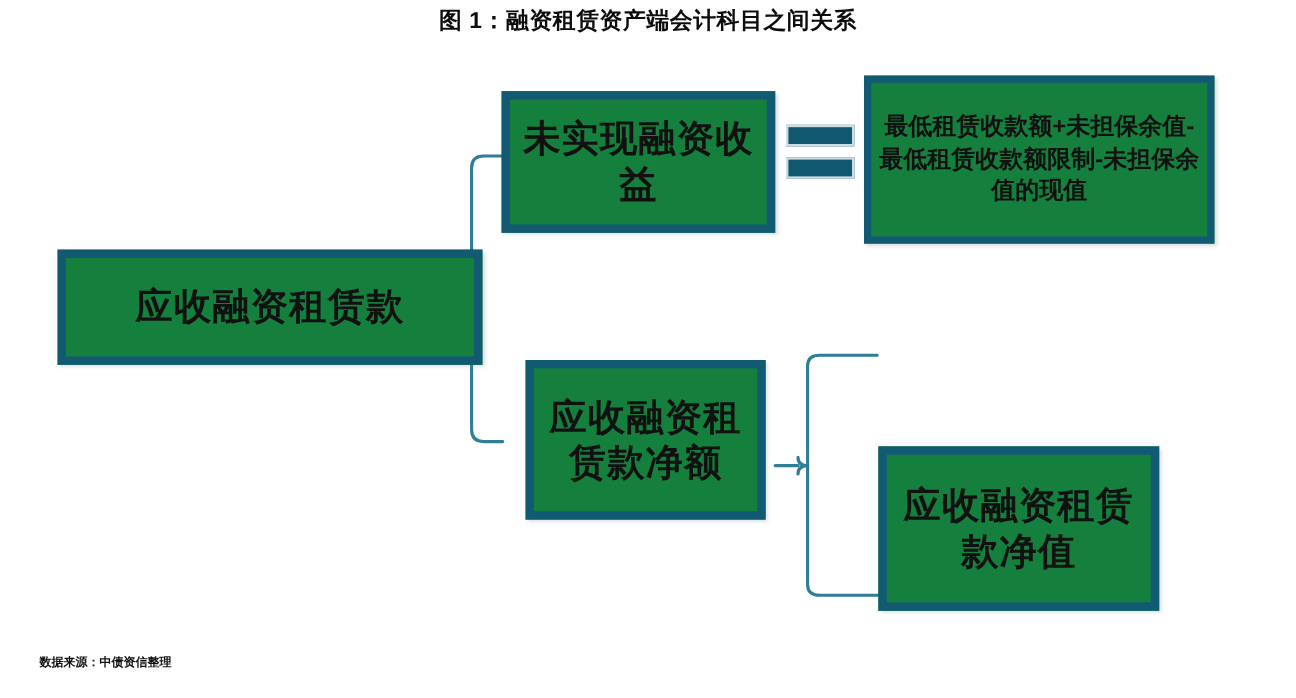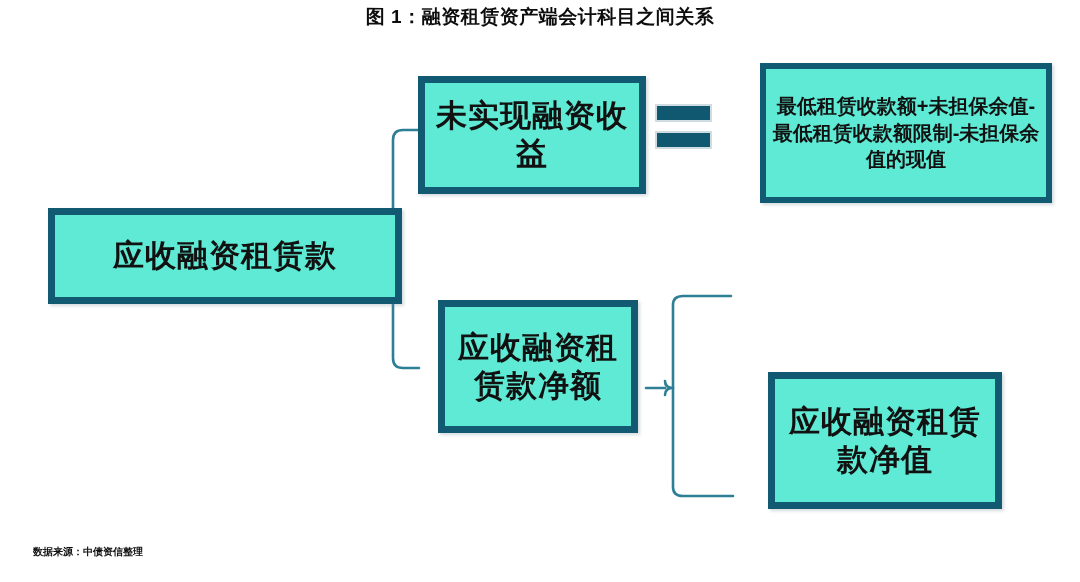--- a/index.html
+++ b/index.html
@@ -46,21 +46,21 @@
     top: 0;
     width: 1080px;
     height: 582px;
     pointer-events: none;
   }
 
   
   .node {
     position: absolute;
     box-sizing: border-box;
-    background: #5eead4;
+    background: #15803d;
     border: 7px solid #115A72;
     display: flex;
     align-items: center;
     justify-content: center;
     text-align: center;
     line-height: 1.22;
     color: #111111;
     box-shadow: 2px 2px 3px rgba(120,140,150,0.30);
   }
   .node .node-label {
@@ -81,24 +81,24 @@
   .node.formula .node-label {
     font-family: "Liberation Sans", "DejaVu Sans", sans-serif;
     font-weight: bold;
     font-size: 20px;
     line-height: 1.33;
     letter-spacing: 0px;
   }
 
   #node-root        { left: 48px;  top: 208px; width: 354px; height: 96px;  }
   #node-unrealized  { left: 418px; top: 76px;  width: 228px; height: 118px; }
-  #node-formula     { left: 760px; top: 63px;  width: 292px; height: 140px; border-width: 6px; }
+  #node-formula     { left: 720px; top: 63px;  width: 292px; height: 140px; border-width: 6px; }
   #node-net-amount  { left: 428px; top: 300px; width: 200px; height: 133px; margin-left: 10px; }
   #node-impairment  { left: 730px; top: 258px; width: 238px; height: 78px;  }
-  #node-net-value   { left: 732px; top: 372px; width: 234px; height: 137px; margin-left: 36px; }
+  #node-net-value   { left: 732px; top: 372px; width: 234px; height: 137px; }
 
   
   #equals-sign {
     position: absolute;
     left: 655px;
     top: 104px;
     width: 57px;
     height: 55px;
   }
   #equals-sign .bar {

